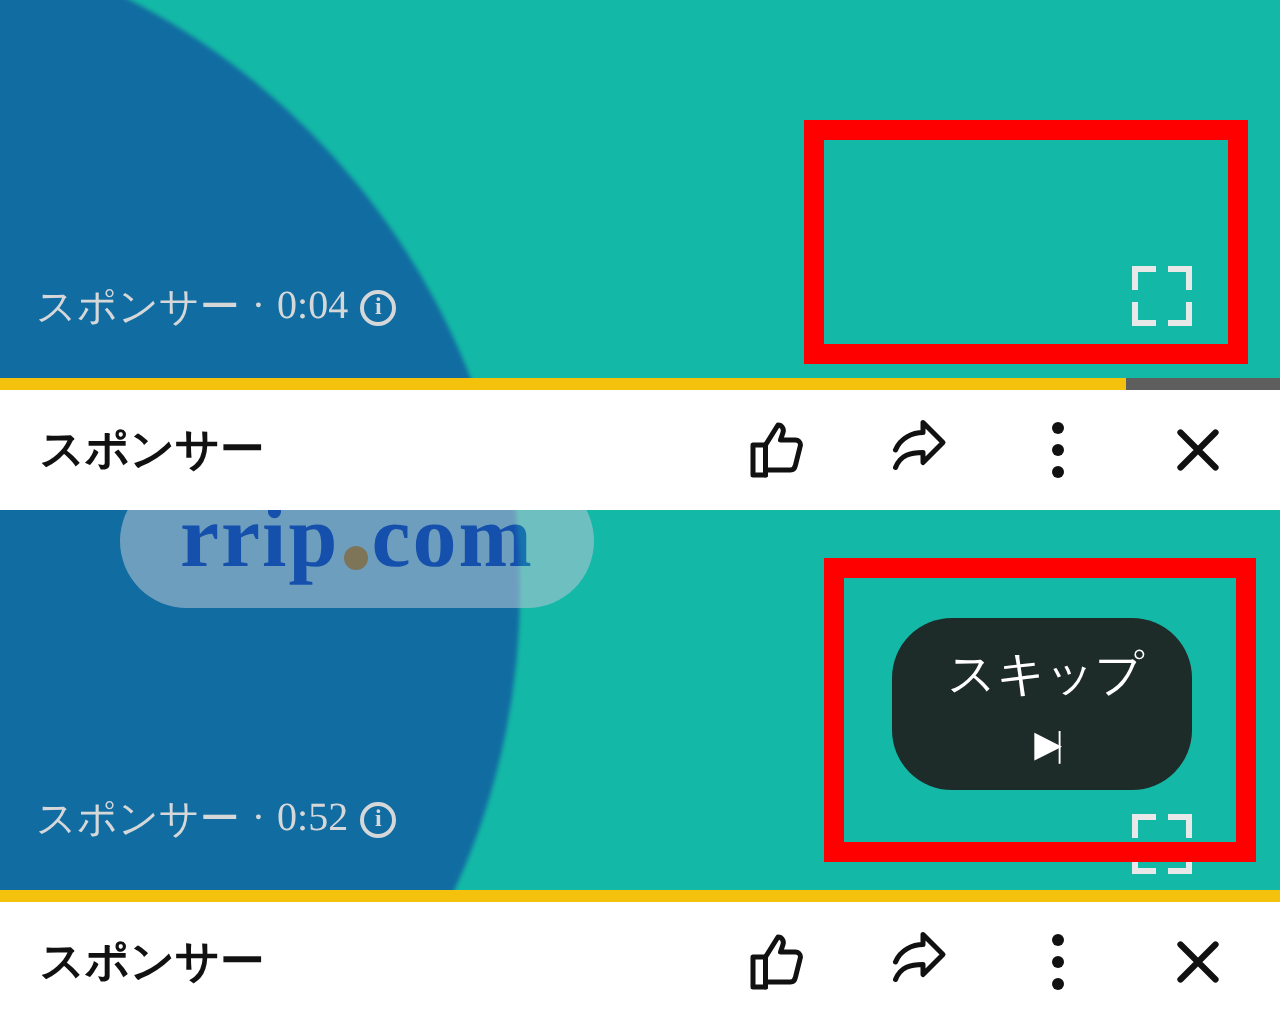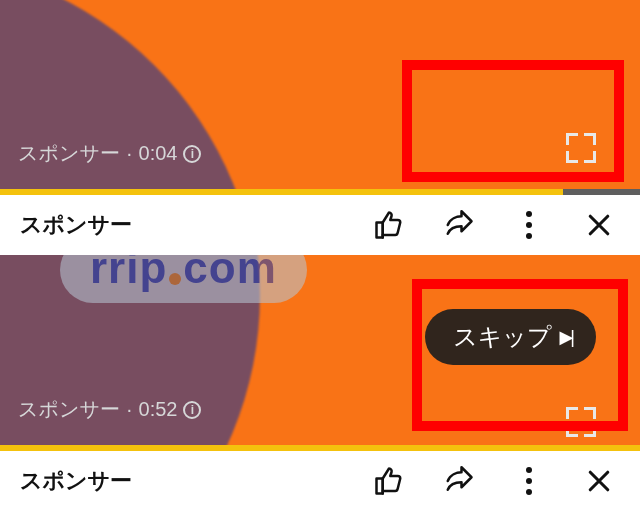--- a/index.html
+++ b/index.html
@@ -6,30 +6,31 @@
     body {
       width: 640px;
       height: 511px;
       font-family: -apple-system, "Hiragino Sans", "Yu Gothic", sans-serif;
       overflow: hidden;
       background: #808080;
     }
     .segment {
       position: relative;
       width: 100%;
+      font-family: Liberation Serif, serif;
     }
     .seg-top   { height: 195px; }
     .seg-bar   { height: 60px; }
     .seg-mid   { height: 196px; }
     .seg-bar2  { height: 60px; }
 
     
     .adzone {
       position: absolute; inset: 0;
-      background: #f97316;
+      background: #14b8a6;
       overflow: hidden;
       padding-left: 43px;
     }
     .blue-arc {
       position: absolute;
       left: -460px; top: -40px;
       width: 720px; height: 720px;
       border-radius: 50%;
       background: #0f2f9e;
       opacity: 0.55;
@@ -124,21 +125,21 @@
 
     
     .skip-pill {
       position: absolute;
       right: 44px; top: 54px;
       background: rgba(30,30,30,0.92);
       color: #fff;
       border-radius: 30px;
       padding: 12px 24px 12px 28px;
       display: flex; align-items: center; gap: 8px;
-      font-size: 24px; font-weight: 500;
+      font-size: 24px; font-weight: 500; flex-direction: column;
     }
     .skip-glyph { font-size: 18px; letter-spacing:-3px; }
   </style>
 </head>
 <body>
 
 <div class="segment seg-top">
   <div class="adzone">
     <div class="blue-arc"></div>
   </div>

